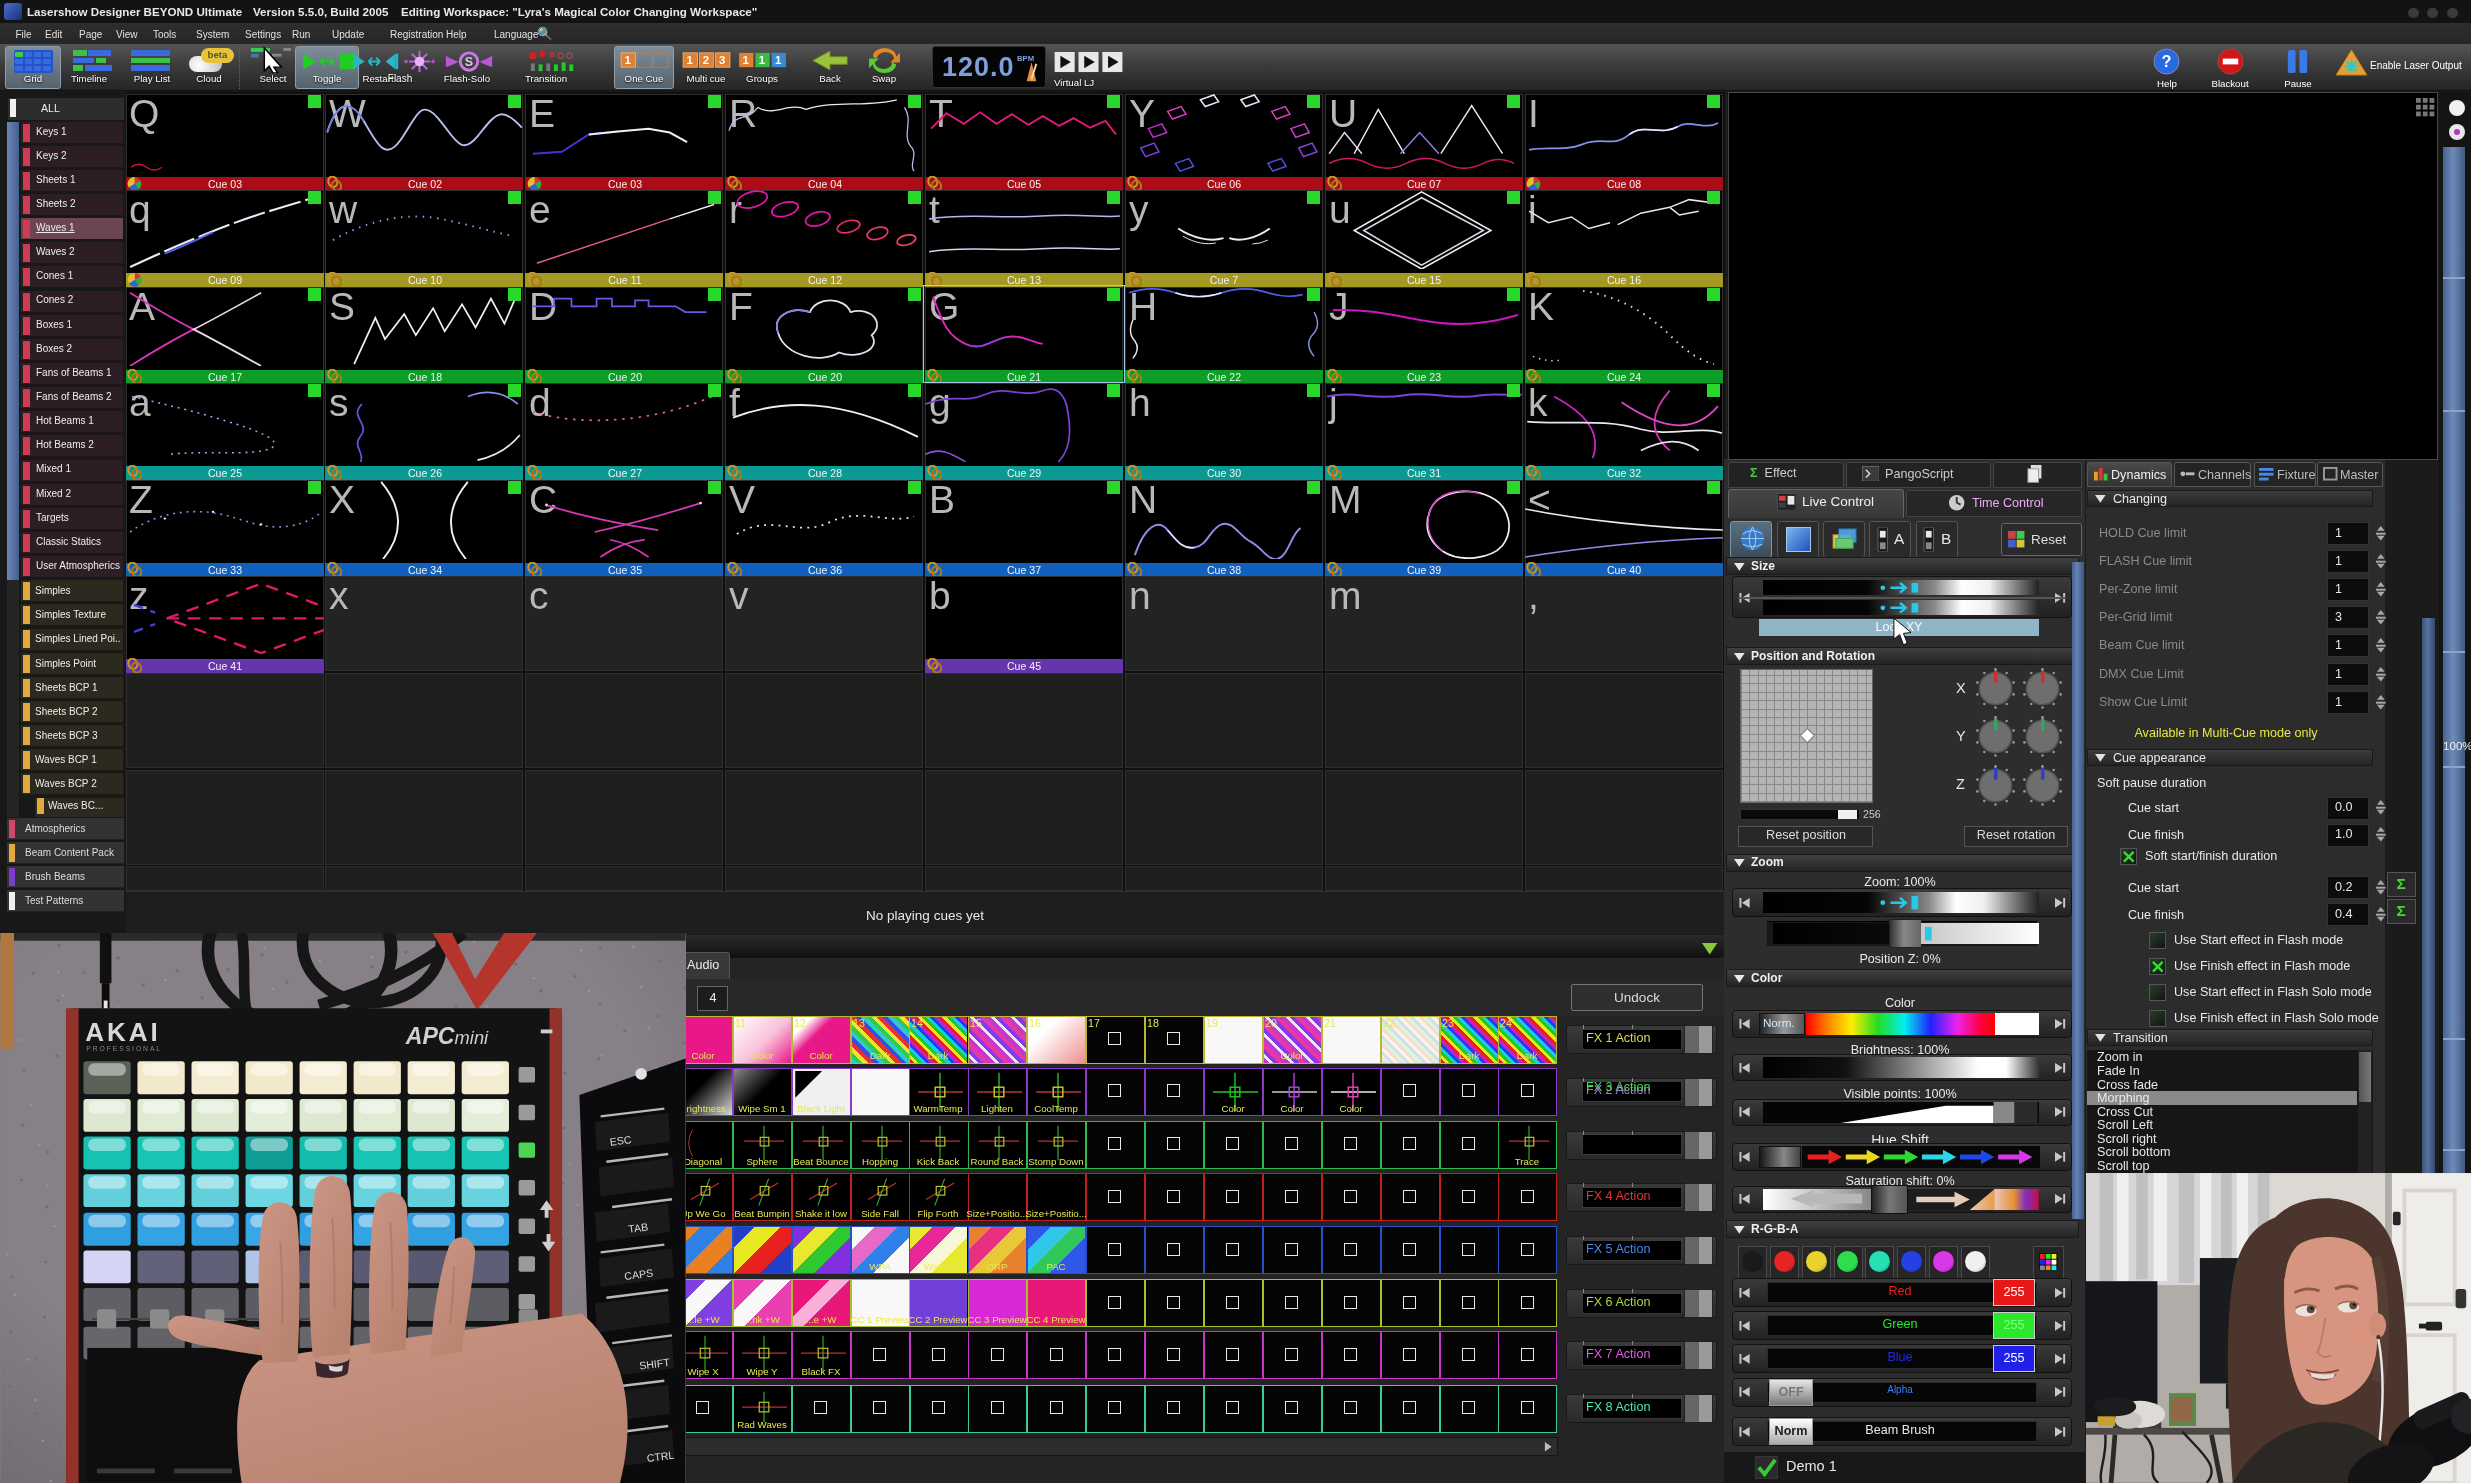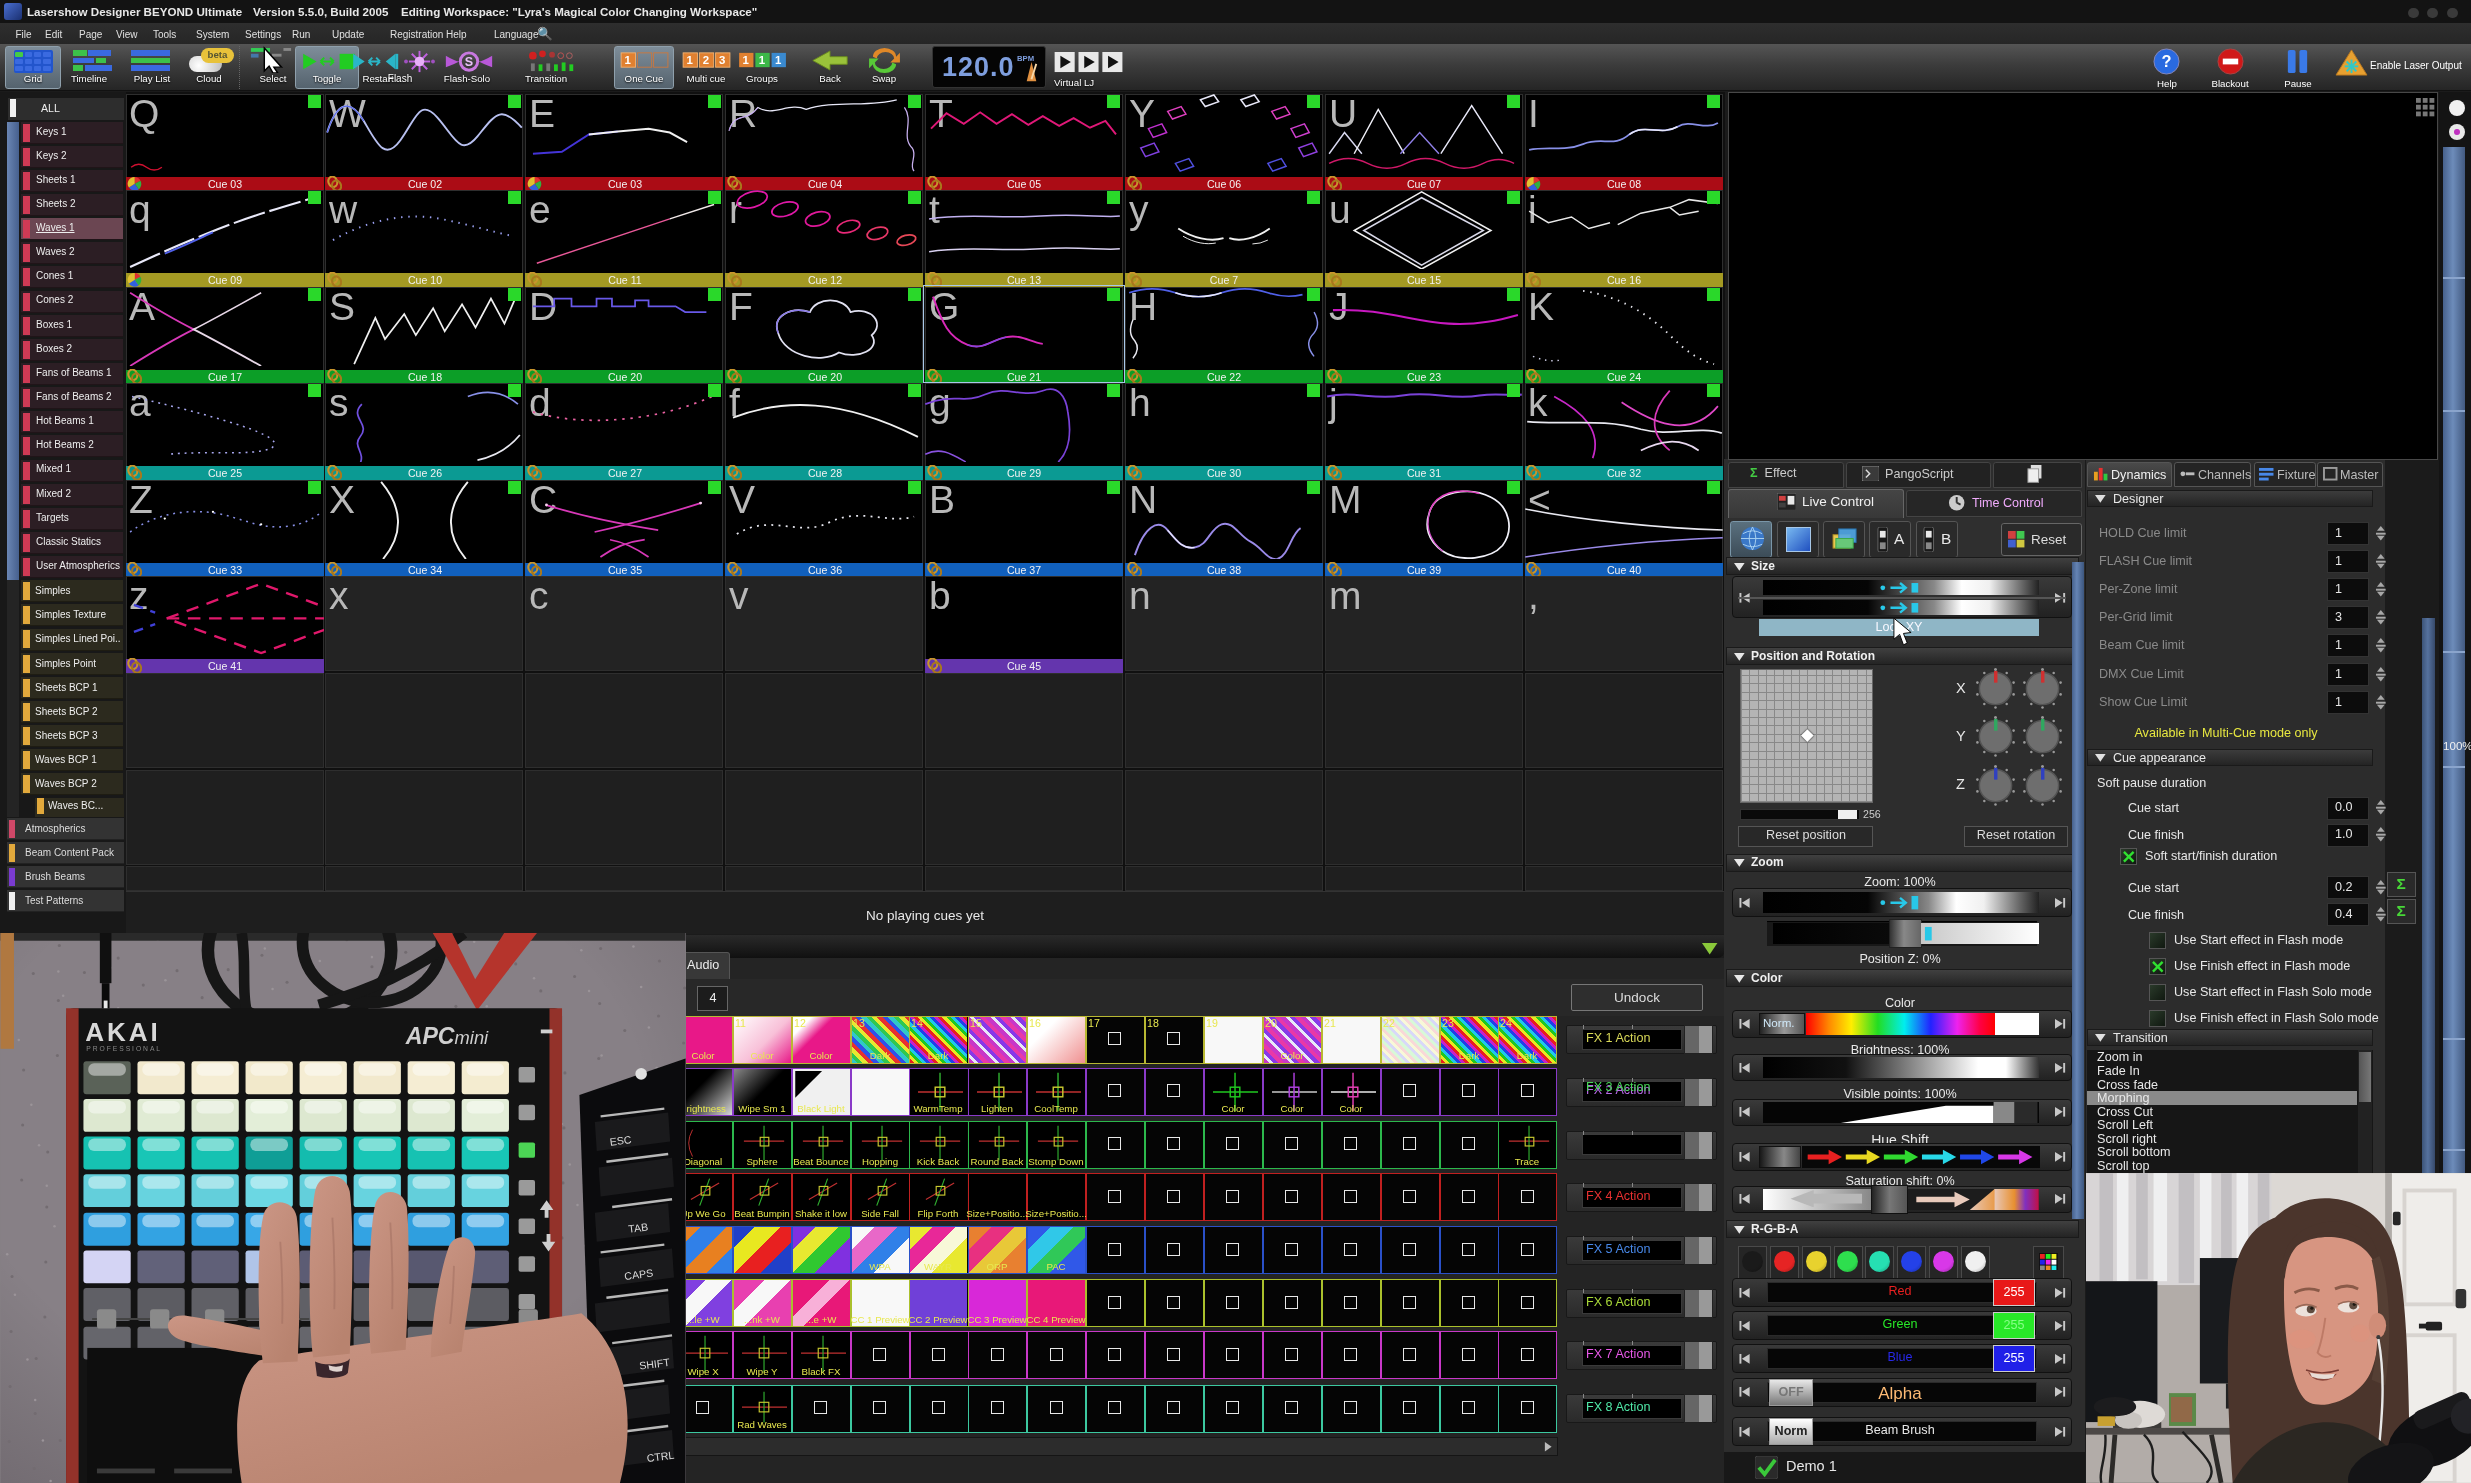--- a/index.html
+++ b/index.html
@@ -1840,21 +1840,21 @@
 <div class="a" style="left:1732px;top:1378px;width:340px;height:29px;background:linear-gradient(#3a3a3a,#222);border:1px solid #111;border-radius:3.9px"></div>
 <svg class="a" style="left:1738px;top:1386px" width="12.6" height="11.6" viewBox="0 0 13 12">
     <path d="M12,1 L4,6 L12,11 Z" fill="#c8c8c8"></path>
     <rect x="1.5" y="1" width="2" height="10" fill="#c8c8c8"></rect>
   </svg>
 <svg class="a" style="left:2054px;top:1386px" width="12.6" height="11.6" viewBox="0 0 13 12">
     <path d="M1,1 L9,6 L1,11 Z" fill="#c8c8c8"></path>
     <rect x="9.5" y="1" width="2" height="10" fill="#c8c8c8"></rect>
   </svg>
 <div class="a" style="left:1767px;top:1382px;width:270px;height:21px;background:#060606;border:1px solid #2a2a2a"></div>
-<div class="tx" style="left:1900px;top:1384px;transform:translateX(-50%);font-size:17px;color:#fdba74">Alpha</div>
+<div class="tx" style="left:1900px;top:1384px;transform:translateX(-50%);font-size:10px;color:#3b82f6">Alpha</div>
 <div class="a" style="left:1769px;top:1379px;width:44px;height:27px;background:linear-gradient(#e8e8e8,#777);border:1px solid #999"></div>
 <div class="tx" style="left:1791px;top:1385px;transform:translateX(-50%);font-size:12.6px;color:#777;font-weight:bold">OFF</div>
 <div class="a" style="left:1732px;top:1417px;width:340px;height:29px;background:linear-gradient(#3a3a3a,#222);border:1px solid #111;border-radius:3.9px"></div>
 <svg class="a" style="left:1738px;top:1426px" width="12.6" height="11.6" viewBox="0 0 13 12">
     <path d="M12,1 L4,6 L12,11 Z" fill="#c8c8c8"></path>
     <rect x="1.5" y="1" width="2" height="10" fill="#c8c8c8"></rect>
   </svg>
 <svg class="a" style="left:2054px;top:1426px" width="12.6" height="11.6" viewBox="0 0 13 12">
     <path d="M1,1 L9,6 L1,11 Z" fill="#c8c8c8"></path>
     <rect x="9.5" y="1" width="2" height="10" fill="#c8c8c8"></rect>
@@ -1893,21 +1893,21 @@
   </svg>
 <div class="tx" style="left:2277px;top:468px;font-size:12.6px;color:#bbb">Fixture</div>
 <svg class="a" style="left:2323px;top:467px" width="14.5" height="13.5" viewBox="0 0 15 14">
     <rect x="1" y="1" width="13" height="12" fill="none" stroke="#999" stroke-width="2"></rect>
   </svg>
 <div class="tx" style="left:2340px;top:468px;font-size:12.6px;color:#bbb">Master</div>
 <div class="a" style="left:2087px;top:490px;width:286px;height:17.4px;background:linear-gradient(#3c3c3c,#242424);border:1px solid #1a1a1a"></div>
 <svg class="a" style="left:2095px;top:495px" width="10.6" height="8.7" viewBox="0 0 11 9">
     <path d="M0,0 L11,0 L5.5,8 Z" fill="#e0e0e0"></path>
   </svg>
-<div class="tx" style="left:2113px;top:492px;font-size:12.6px;color:#e8e8e8">Designer</div>
+<div class="tx" style="left:2113px;top:492px;font-size:12.6px;color:#e8e8e8">Changing</div>
 <div class="tx" style="left:2099px;top:526px;font-size:12.6px;color:#8a8a8a">HOLD Cue limit</div>
 <div class="a" style="left:2327px;top:522px;width:42px;height:23px;background:#0c0c0c;border:1px solid #333"></div>
 <div class="tx" style="left:2335px;top:526px;font-size:12.6px;color:#e8e8e8">1</div>
 <svg class="a" style="left:2375px;top:525px" width="11.6" height="17.4" viewBox="0 0 12 18">
     <path d="M2,6 L6,1 L10,6 Z" fill="#a8a8a8"></path>
     <rect x="1" y="8" width="10" height="2" fill="#a8a8a8"></rect>
     <path d="M2,11 L10,11 L6,16 Z" fill="#a8a8a8"></path>
   </svg>
 <div class="tx" style="left:2099px;top:554px;font-size:12.6px;color:#8a8a8a">FLASH Cue limit</div>
 <div class="a" style="left:2327px;top:550px;width:42px;height:23px;background:#0c0c0c;border:1px solid #333"></div>

